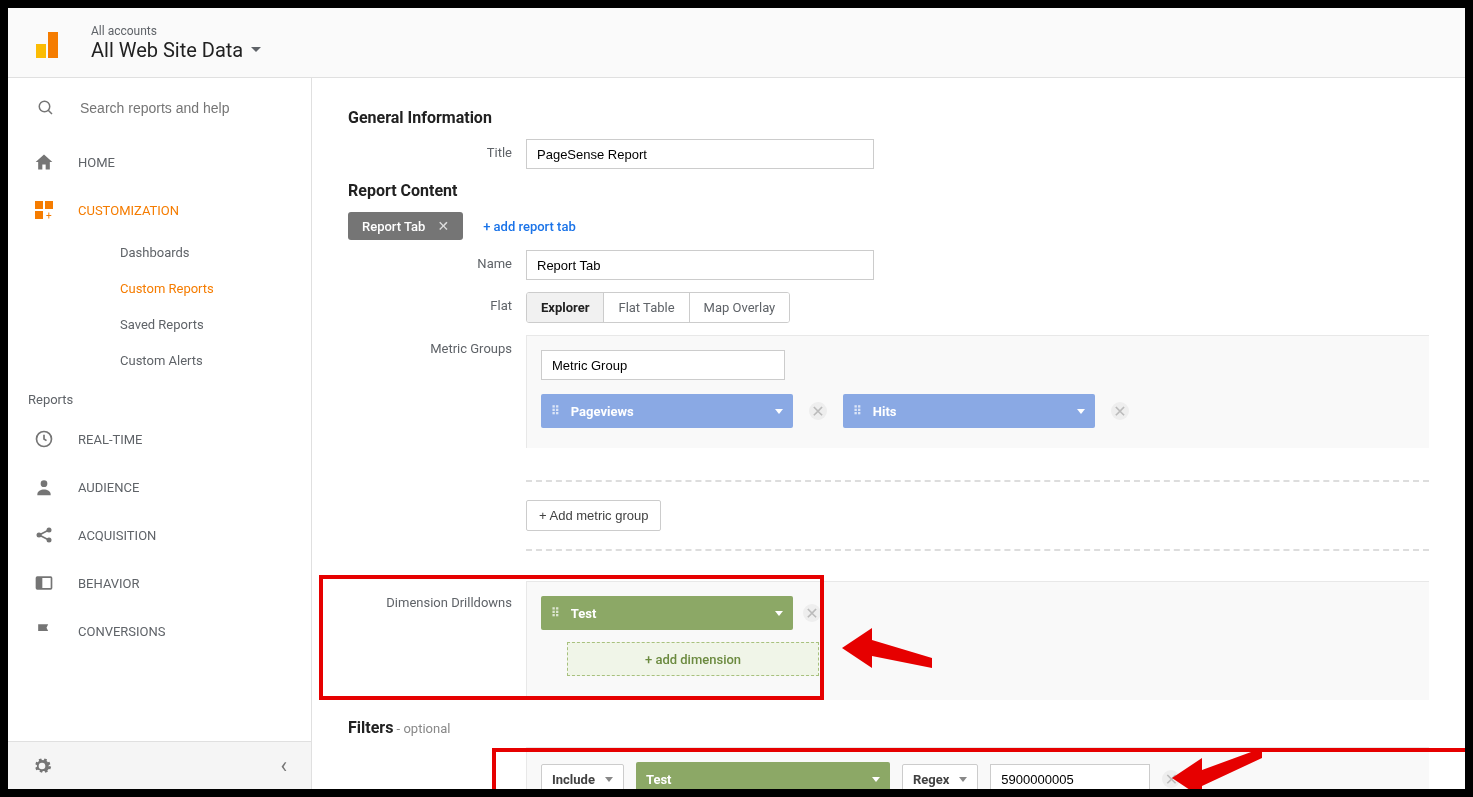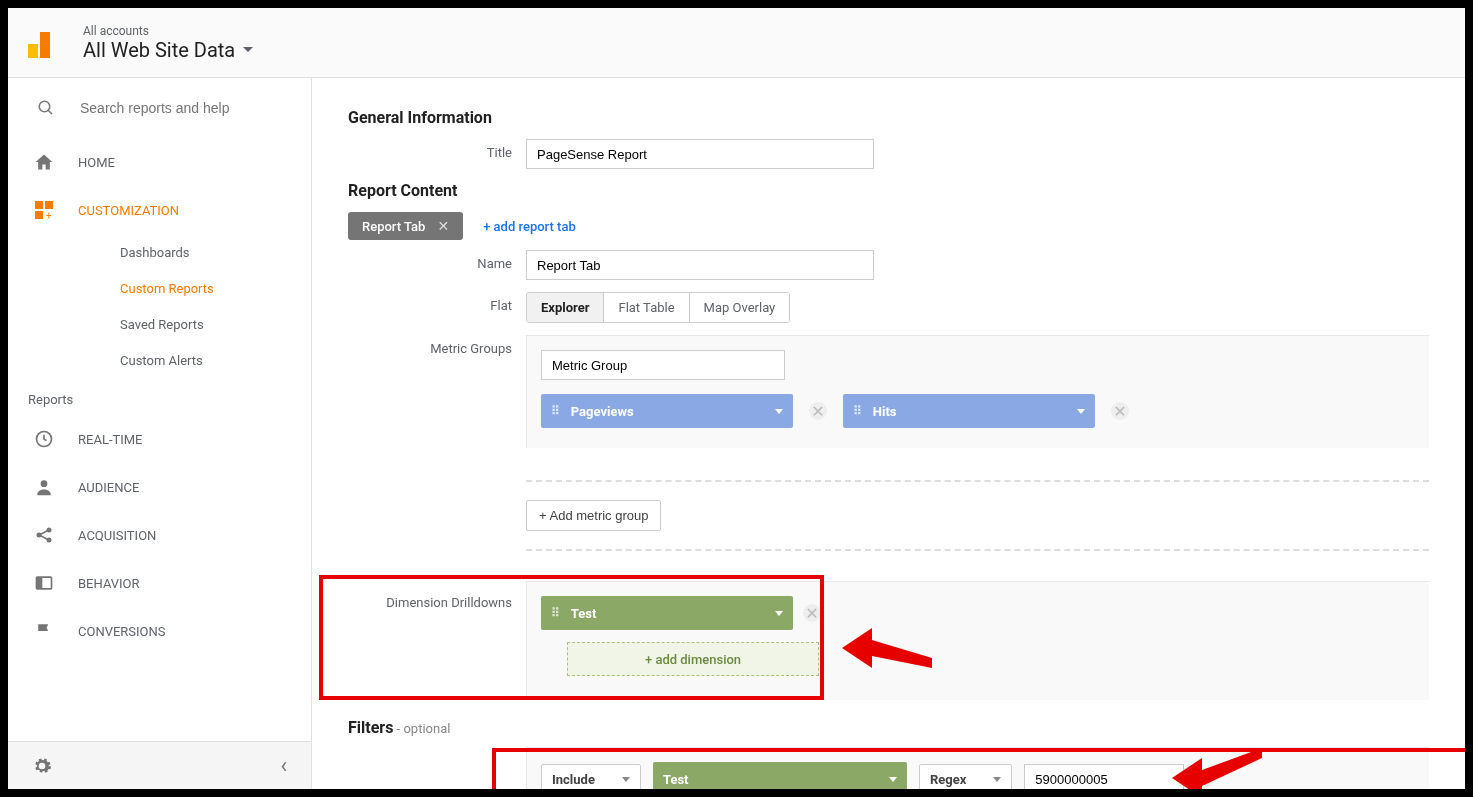--- a/index.html
+++ b/index.html
@@ -1,18 +1,18 @@
 <!DOCTYPE html>
 <html><head>
 <meta charset="utf-8">
 <style>
 * { box-sizing: border-box; margin: 0; padding: 0; }
 body { font-family: Roboto, Arial, sans-serif; background: #000; padding: 8px; font-size: 13px; color: #5f6368; }
 .app { background: #fff; width: 1457px; height: 781px; position: relative; overflow: hidden; }
-.topbar { height: 70px; border-bottom: 1px solid #e0e0e0; display: flex; align-items: center; padding: 0 20px; background: #fafafa; }
+.topbar { height: 70px; border-bottom: 1px solid #e0e0e0; display: flex; align-items: center; padding: 0 28px; background: #fafafa; }
 .logo { width: 30px; height: 30px; position: relative; margin-right: 25px; }
 .logo::before { content: ''; position: absolute; left: 0; bottom: 0; width: 10px; height: 14px; background: #fbbc04; }
 .logo::after { content: ''; position: absolute; left: 12px; bottom: 0; width: 10px; height: 26px; background: #f57c00; }
 .account-block { display: flex; flex-direction: column; }
 .acc-label { font-size: 12px; color: #5f6368; }
 .acc-title { font-size: 20px; color: #212121; display: flex; align-items: center; gap: 8px; }
 .caret { width: 0; height: 0; border-left: 5px solid transparent; border-right: 5px solid transparent; border-top: 5px solid #5f6368; }
 
 .body-row { display: flex; height: calc(100% - 70px); }
 .sidebar { width: 304px; border-right: 1px solid #e0e0e0; display: flex; flex-direction: column; background: #fff; position: relative; }
@@ -60,21 +60,21 @@
 .hr-dash { border: none; border-top: 2px dashed #ddd; margin: 20px 0 18px 0; }
 
 .highlight-box { position: absolute; border: 4px solid #e60000; pointer-events: none; }
 .arrow { position: absolute; pointer-events: none; }
 
 .filters-title { font-size: 16px; font-weight: bold; color: #212121; }
 .filters-opt { font-size: 13px; color: #888; font-weight: normal; }
 
 .filter-panel { background: #f9f9f9; padding: 14px; border-left: 1px solid #e8e8e8; border-top: 1px solid #e8e8e8; flex:1; }
 .filter-row { display: flex; gap: 12px; align-items: center; }
-.dd-btn { border: 1px solid #ccc; background: #fff; padding: 7px 10px; display: flex; align-items: center; gap: 27px; font-size: 13px; font-weight: bold; color: #424242; cursor: pointer; border-radius: 2px; }
+.dd-btn { border: 1px solid #ccc; background: #fff; padding: 7px 10px; display: flex; align-items: center; gap: 10px; font-size: 13px; font-weight: bold; color: #424242; cursor: pointer; border-radius: 2px; }
 .dd-caret { width: 0; height: 0; border-left: 4px solid transparent; border-right: 4px solid transparent; border-top: 5px solid #888; }
 .filter-value { width: 160px; height: 30px; border: 1px solid #ccc; padding: 0 10px; font-size: 13px; background: #fff; }
 
 svg { display: block; }
 </style>
 </head>
 <body>
 
 <div class="app">
 

